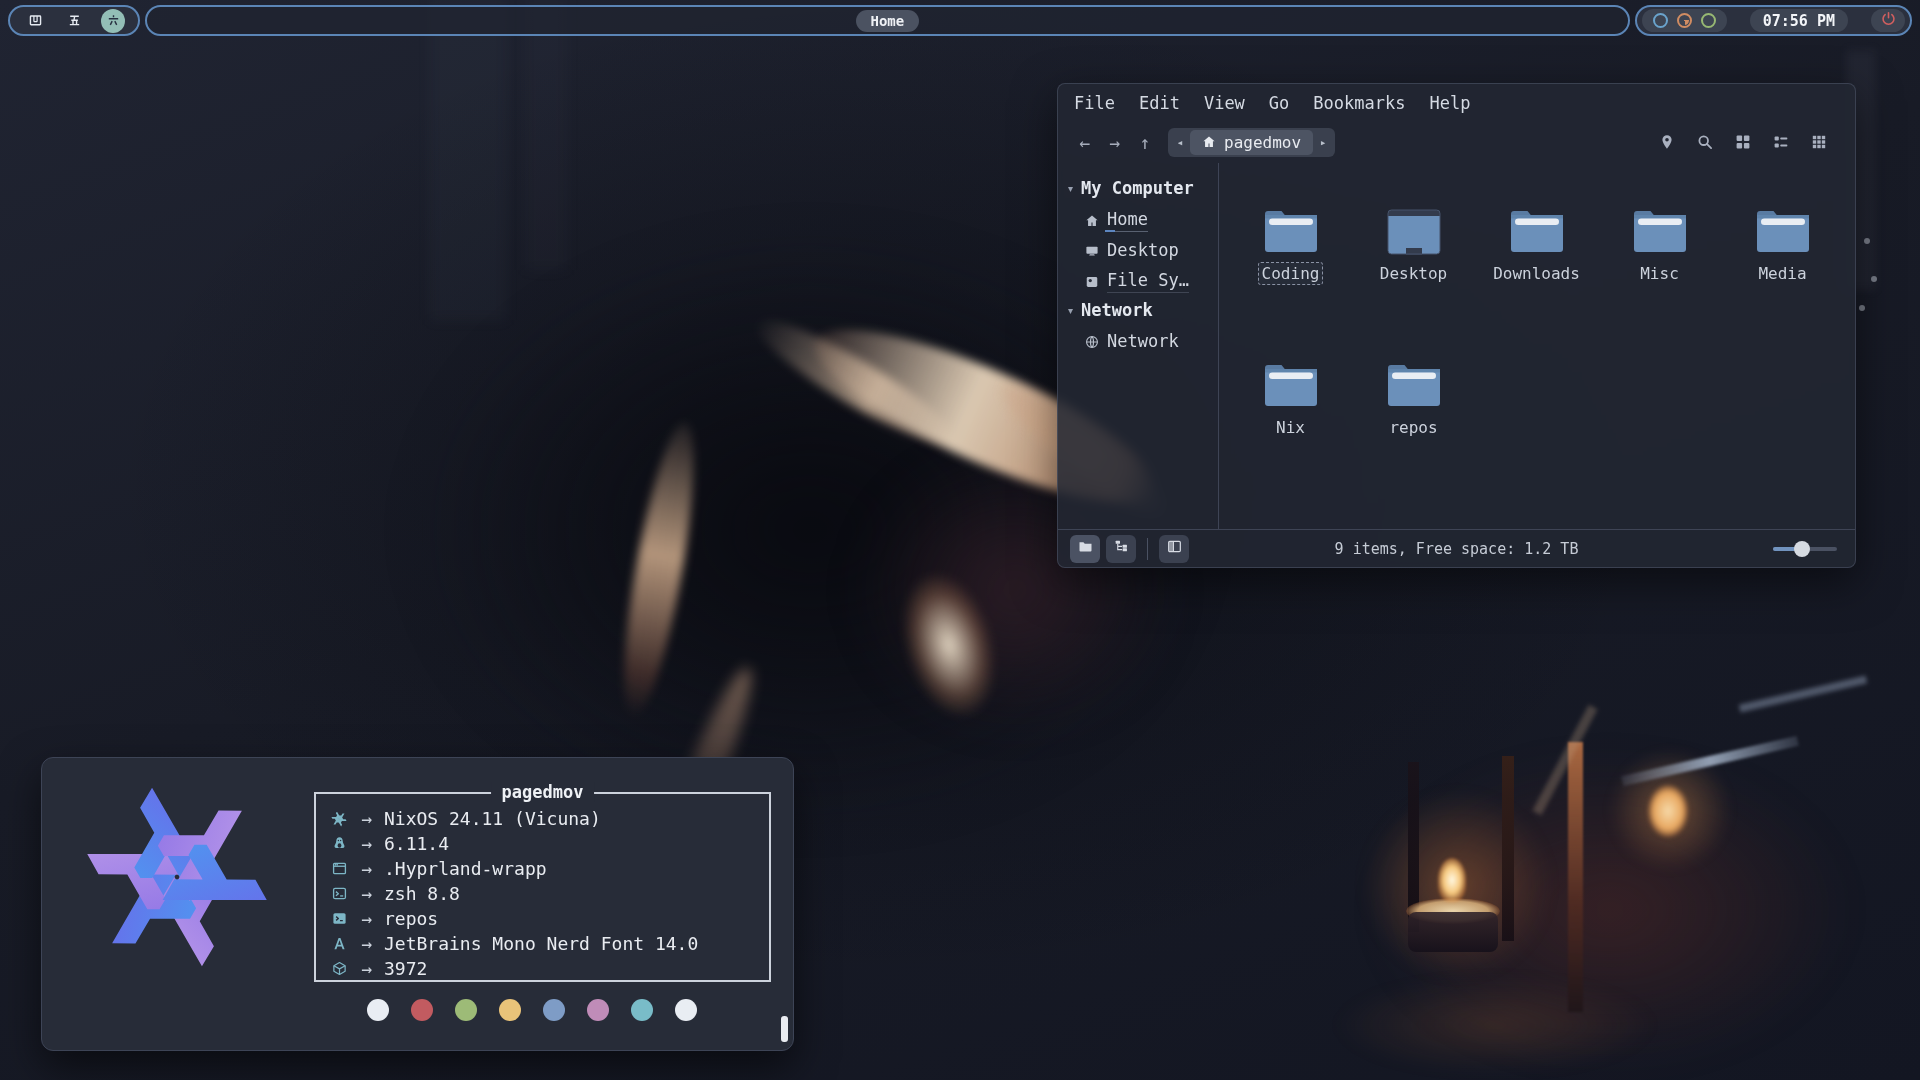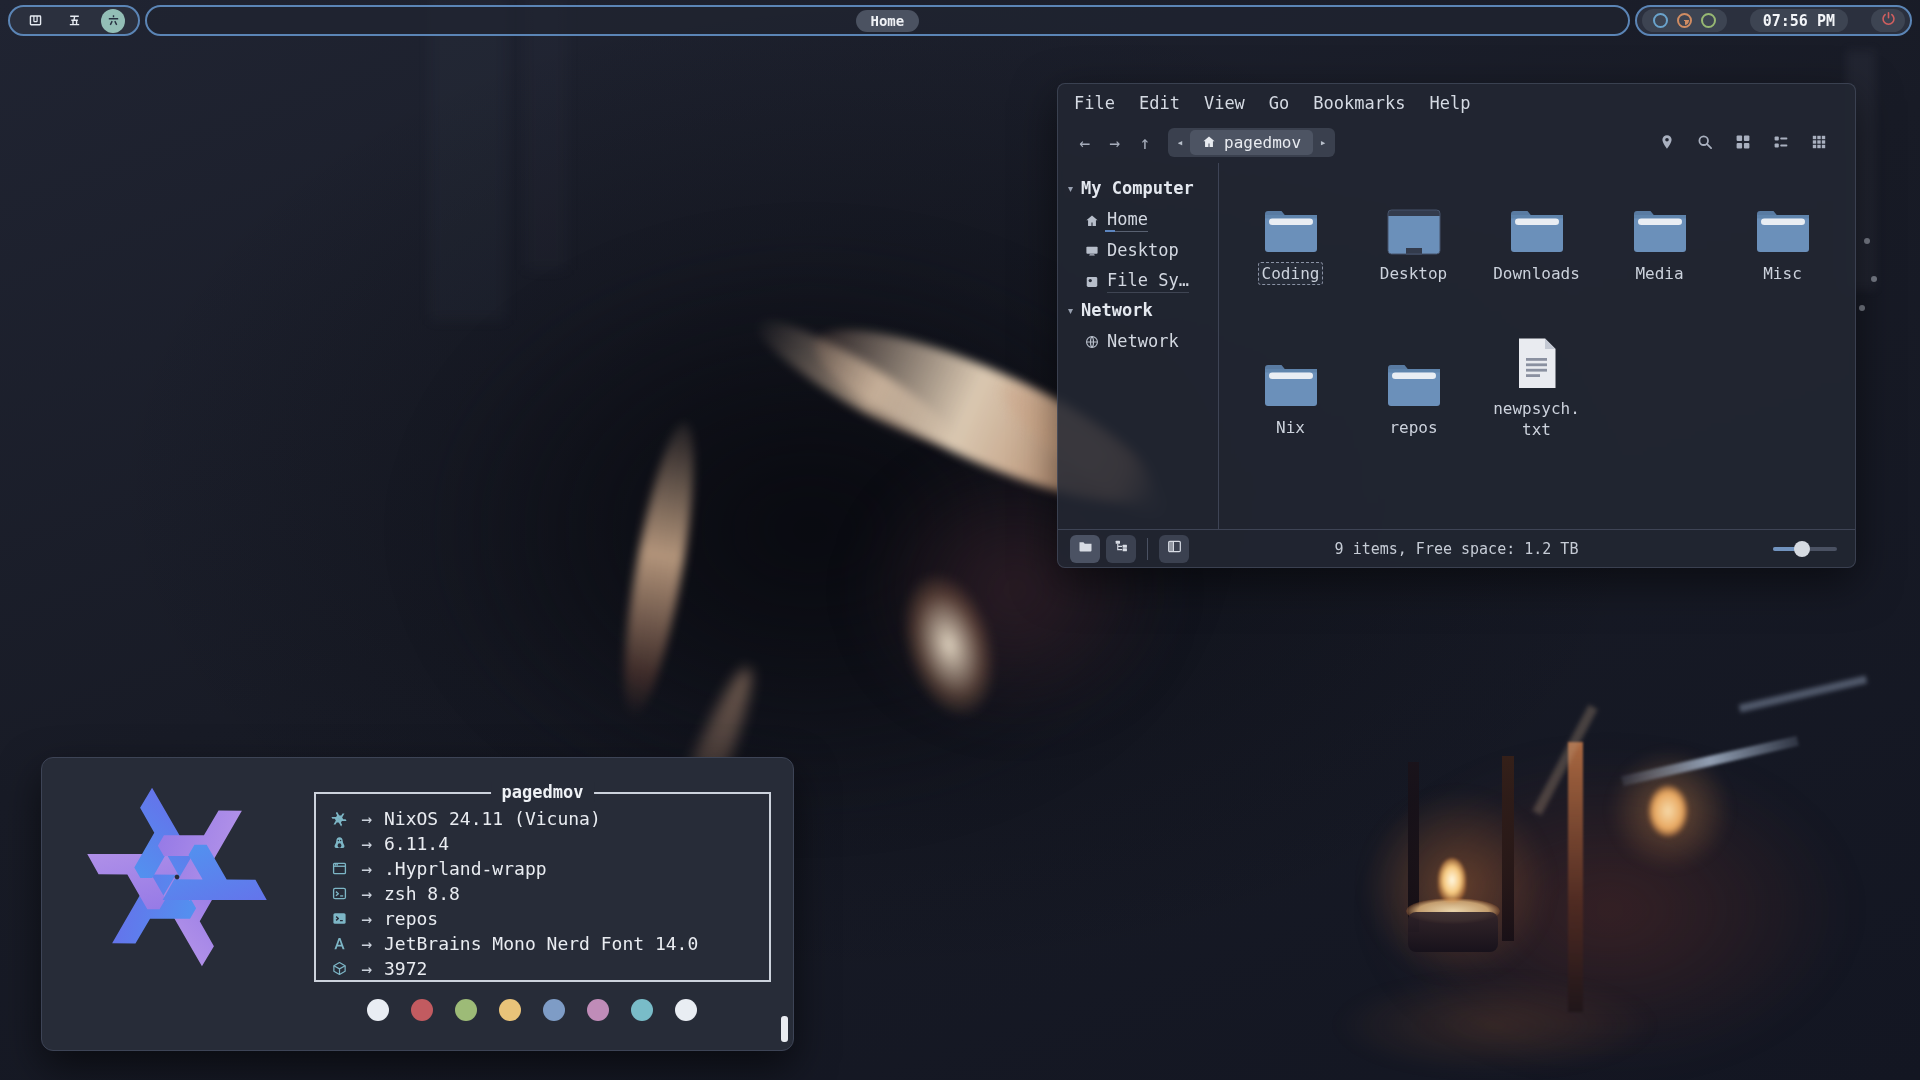--- a/index.html
+++ b/index.html
@@ -411,32 +411,32 @@
   </div>
           <div class="file-item">
     <span class="file-icon">
               <svg width="58" height="47" viewBox="0 0 58 47">
                 <path d="M3 6a3 3 0 0 1 3-3h13.5l4.3 5.2H3z" fill="#597ba2"></path>
                 <rect x="3" y="7" width="52" height="37" rx="3" fill="#6b90ba"></rect>
                 <rect x="3" y="7" width="52" height="3.4" fill="#5f84ac"></rect>
                 <rect x="7" y="10.5" width="44" height="6.6" rx="3.3" fill="#e9edf3"></rect>
               </svg>
             </span>
-    <span class="file-label">Media</span>
+    <span class="file-label">Misc</span>
   </div>
           <div class="file-item">
     <span class="file-icon">
               <svg width="58" height="47" viewBox="0 0 58 47">
                 <path d="M3 6a3 3 0 0 1 3-3h13.5l4.3 5.2H3z" fill="#597ba2"></path>
                 <rect x="3" y="7" width="52" height="37" rx="3" fill="#6b90ba"></rect>
                 <rect x="3" y="7" width="52" height="3.4" fill="#5f84ac"></rect>
                 <rect x="7" y="10.5" width="44" height="6.6" rx="3.3" fill="#e9edf3"></rect>
               </svg>
             </span>
-    <span class="file-label">Misc</span>
+    <span class="file-label">Media</span>
   </div>
           <div class="file-item">
     <span class="file-icon">
               <svg width="58" height="47" viewBox="0 0 58 47">
                 <path d="M3 6a3 3 0 0 1 3-3h13.5l4.3 5.2H3z" fill="#597ba2"></path>
                 <rect x="3" y="7" width="52" height="37" rx="3" fill="#6b90ba"></rect>
                 <rect x="3" y="7" width="52" height="3.4" fill="#5f84ac"></rect>
                 <rect x="7" y="10.5" width="44" height="6.6" rx="3.3" fill="#e9edf3"></rect>
               </svg>
             </span>
@@ -445,35 +445,20 @@
           <div class="file-item">
     <span class="file-icon">
               <svg width="58" height="47" viewBox="0 0 58 47">
                 <path d="M3 6a3 3 0 0 1 3-3h13.5l4.3 5.2H3z" fill="#597ba2"></path>
                 <rect x="3" y="7" width="52" height="37" rx="3" fill="#6b90ba"></rect>
                 <rect x="3" y="7" width="52" height="3.4" fill="#5f84ac"></rect>
                 <rect x="7" y="10.5" width="44" height="6.6" rx="3.3" fill="#e9edf3"></rect>
               </svg>
             </span>
     <span class="file-label">repos</span>
-  </div>
-          <div class="file-item">
-    <span class="file-icon">
-              <svg width="42" height="53" viewBox="0 0 42 53">
-                <path d="M3 1.5h26l10.5 10.5v39H3z" fill="#e9ebf0"></path>
-                <path d="M29 1.5 39.5 12H29z" fill="#c3c8d3"></path>
-                <g fill="#8a90a0">
-                  <rect x="10" y="21" width="21" height="2.8"></rect>
-                  <rect x="10" y="26.4" width="21" height="2.8"></rect>
-                  <rect x="10" y="31.8" width="21" height="2.8"></rect>
-                  <rect x="10" y="37.2" width="14" height="2.8"></rect>
-                </g>
-              </svg>
-            </span>
-    <span class="file-label">newpsych.txt</span>
   </div>
         </div>
     </div>
   </div>
   <div class="fm-statusbar">
     <span class="sb-btn active">
         <span><svg viewBox="0 0 16 16" width="15" height="15">
             <path fill="currentColor" d="M1.6 3.4h4.2l1.4 1.7h7.2v7.2a1.1 1.1 0 0 1-1.1 1.1H2.7a1.1 1.1 0 0 1-1.1-1.1z"></path>
           </svg></span>
       </span>

